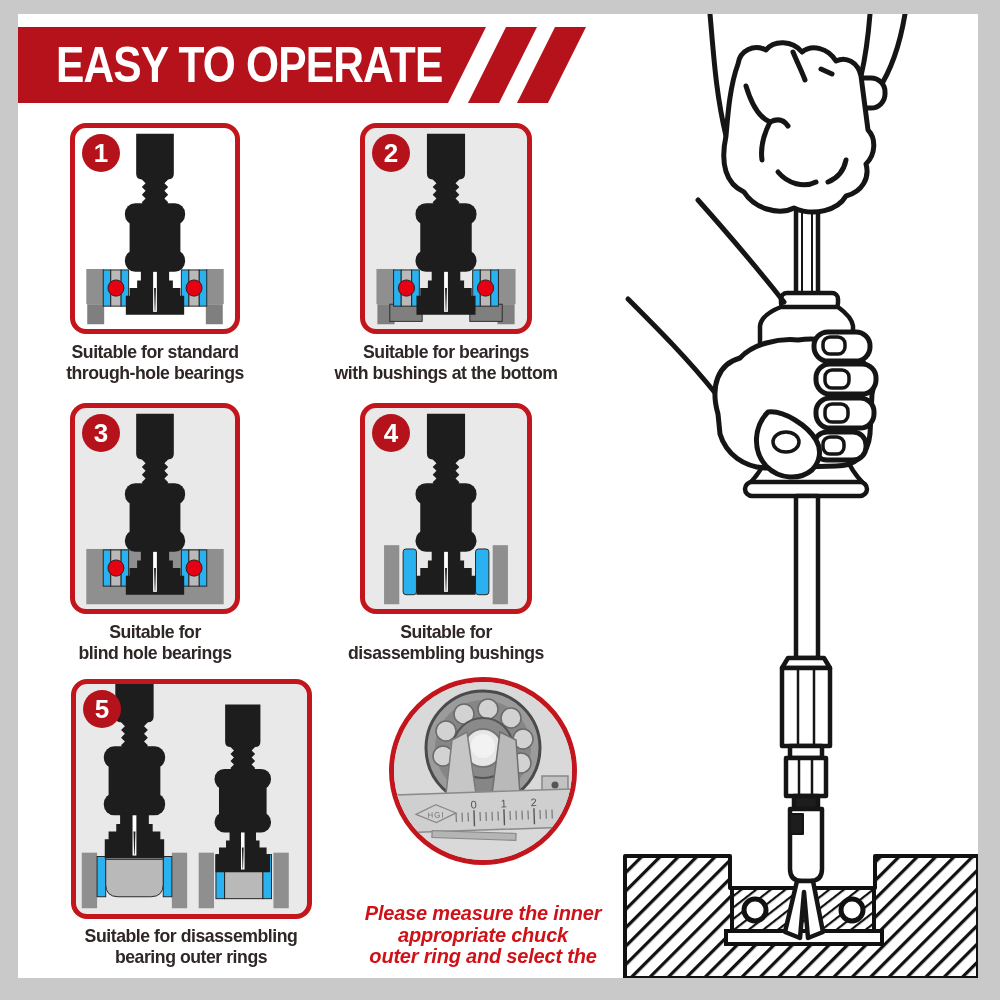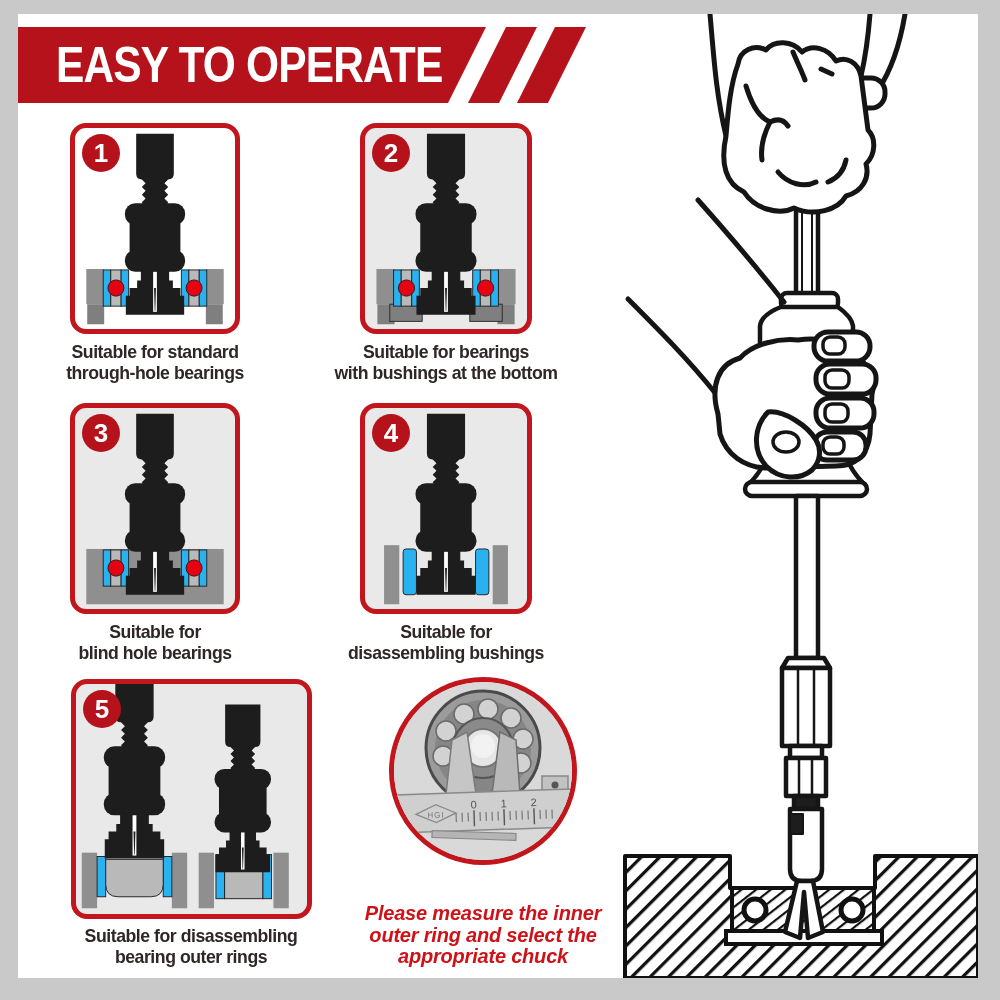--- a/index.html
+++ b/index.html
@@ -232,22 +232,22 @@
         </g>
         <polygon points="22,130 42,121 62,130 42,139" fill="none" stroke="#8a8a8a" stroke-width="1.3"></polygon>
         <text x="42" y="134" font-size="8" fill="#777" text-anchor="middle" letter-spacing="1" font-family="Liberation Sans,sans-serif">HGI</text>
       </g>
       <rect x="38" y="150" width="84" height="7" fill="#b5b5b5" stroke="#888" stroke-width="1.2" transform="rotate(2 80 153)"></rect>
     </svg>
   </div>
 
   <div class="note">
     <span>Please measure the inner</span>
+    <span>appropriate chuck</span>
     <span>outer ring and select the</span>
-    <span>appropriate chuck</span>
   </div>
 
   <svg class="illus" width="360" height="964" viewBox="0 0 360 964">
     <defs>
       <pattern id="hatch" width="13" height="13" patternUnits="userSpaceOnUse" patternTransform="rotate(45)">
         <rect width="13" height="13" fill="#ffffff"></rect>
         <line x1="1.5" y1="0" x2="1.5" y2="13" stroke="#111" stroke-width="3.5"></line>
       </pattern>
       <pattern id="hatch2" width="9" height="9" patternUnits="userSpaceOnUse" patternTransform="rotate(52)">
         <rect width="9" height="9" fill="#ffffff"></rect>

